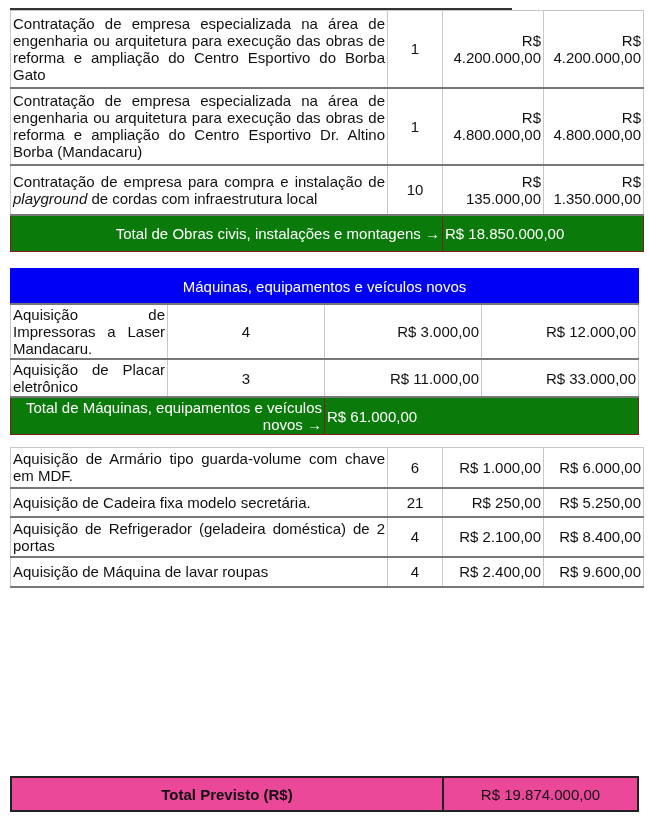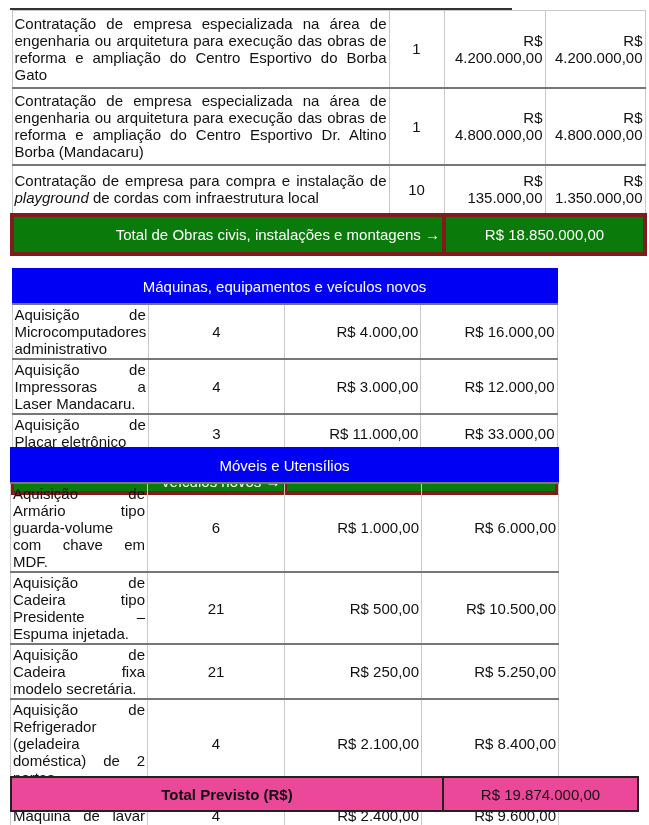--- a/index.html
+++ b/index.html
@@ -1,28 +1,28 @@
 <!DOCTYPE html>
 <html><head>
 <meta charset="utf-8">
 <style>
   html, body { margin: 0; padding: 0; background: #ffffff; }
   body { width: 649px; height: 825px; position: relative; overflow: hidden;
          font-family: "Liberation Sans", sans-serif; font-size: 15px; color: #111; }
   .topline { position: absolute; left: 10px; top: 8px; width: 502px; height: 2px; background: #333; }
-  table { position: absolute; left: 10px; border-collapse: collapse; table-layout: fixed; width: 549px; }
+  table { position: absolute; left: 10px; border-collapse: collapse; table-layout: fixed; width: 629px; }
   td { border: 1px solid #c8c8c8; padding: 1px 2px; vertical-align: middle; line-height: 17px; margin-top: 48px; }
   td.desc { text-align: justify; width: 372px; }
   td.qty { text-align: center; width: 50px; }
   td.unit { text-align: right; width: 96px; }
   td.tot { text-align: right; width: 95px; }
   tr.item td { border-bottom: 2px solid #777; }
-  tr.green td { background: #0a7a0a; color: #fff; height: 33px; border: 4px solid #7f1d1d; }
+  tr.green td { background: #0a7a0a; color: #fff; height: 33px; border: 1px solid #7f1d1d; }
   tr.green td.glabel { text-align: right; padding-right: 2px; }
-  tr.green td.gval { text-align: center; }
+  tr.green td.gval { }
   tr.blue td { background: #0000f5; color: #fff; text-align: center; height: 32px; border: 1px solid #0000f5; border-bottom: 2px solid #777; }
   .t1 { top: 10px; }
   .t2 { top: 268px; }
   .t3 { top: 447px; }
   .t4 { position: absolute; left: 10px; top: 776px; width: 629px; height: 36px; display: flex;
         background: #ec4899; border: 2px solid #222; box-sizing: border-box; }
   .t4 .lbl { width: 430px; border-right: 2px solid #222; display: flex; align-items: center; justify-content: center; font-weight: bold; }
   .t4 .val { flex: 1; display: flex; align-items: center; justify-content: center; border-radius: 13px; }
 </style>
 </head>
@@ -56,60 +56,45 @@
   </tr>
 </tbody>
   </table>
 
 <table class="t2">
   <tbody>
       <tr class="blue">
     <td colspan="4">Máquinas, equipamentos e veículos novos</td>
   </tr>
   <tr class="item" style="height:29px">
-    <td class="desc">Aquisição de Microcomputadores administrativo</td>
-    <td class="qty">4</td>
-    <td class="unit">R$ 4.000,00</td>
-    <td class="tot">R$ 16.000,00</td>
-  </tr>
-  <tr class="item" style="height:29px">
     <td class="desc">Aquisição de Impressoras a Laser Mandacaru.</td>
     <td class="qty">4</td>
     <td class="unit">R$ 3.000,00</td>
     <td class="tot">R$ 12.000,00</td>
   </tr>
   <tr class="item" style="height:29px">
     <td class="desc">Aquisição de Placar eletrônico</td>
     <td class="qty">3</td>
     <td class="unit">R$ 11.000,00</td>
     <td class="tot">R$ 33.000,00</td>
   </tr>
   <tr class="green">
     <td class="glabel" colspan="2">Total de Máquinas, equipamentos e veículos novos →</td>
     <td class="gval" colspan="2">R$ 61.000,00</td>
   </tr>
 </tbody>
   </table>
 
 <table class="t3">
   <tbody>
-      <tr class="blue">
-    <td colspan="4">Móveis e Utensílios</td>
-  </tr>
   <tr class="item" style="height:40px">
     <td class="desc">Aquisição de Armário tipo guarda-volume com chave em MDF.</td>
     <td class="qty">6</td>
     <td class="unit">R$ 1.000,00</td>
     <td class="tot">R$ 6.000,00</td>
-  </tr>
-  <tr class="item" style="height:40px">
-    <td class="desc">Aquisição de Cadeira tipo Presidente – Espuma injetada.</td>
-    <td class="qty">21</td>
-    <td class="unit">R$ 500,00</td>
-    <td class="tot">R$ 10.500,00</td>
   </tr>
   <tr class="item" style="height:29px">
     <td class="desc">Aquisição de Cadeira fixa modelo secretária.</td>
     <td class="qty">21</td>
     <td class="unit">R$ 250,00</td>
     <td class="tot">R$ 5.250,00</td>
   </tr>
   <tr class="item" style="height:40px">
     <td class="desc">Aquisição de Refrigerador (geladeira doméstica) de 2 portas</td>
     <td class="qty">4</td>

